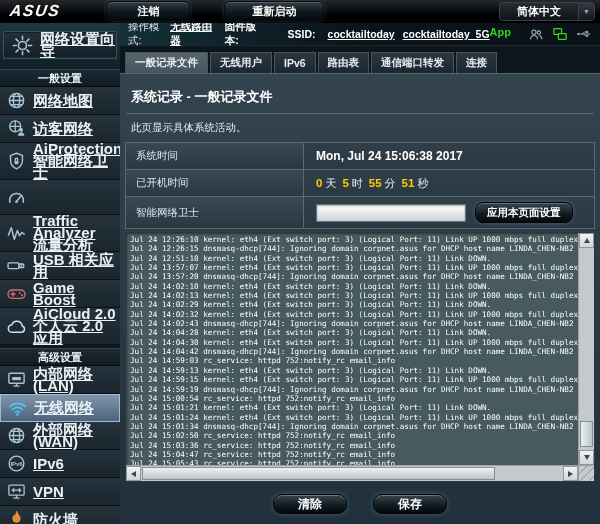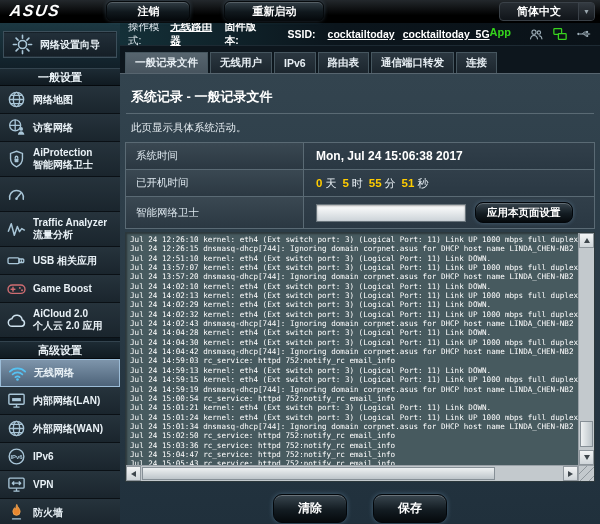--- a/index.html
+++ b/index.html
@@ -28,21 +28,21 @@
     display:flex; align-items:center; cursor:pointer; }
   .side-header { height:18px; margin-top:3px; background:linear-gradient(#1d2b34,#101a21); border-top:1px solid #33434e; border-bottom:1px solid #05090d;
     color:#e9f1f6; font-size:11px; font-weight:bold; display:flex; align-items:center; justify-content:center; }
   .side-item { min-height:28px; display:flex; align-items:center; background:linear-gradient(#26333c,#1a252d); border-bottom:1px solid #0a1015; cursor:pointer; }
   .side-item.twoline { min-height:35px; }
   .side-item.selected { background:linear-gradient(#7e95ab,#4d6379); border:1px solid #9cbdd8; }
   .icon { display:inline-flex; }
   .side-icon { width:21px; height:21px; margin:0 6px 0 6px; flex-shrink:0; }
   .side-icon svg { width:100%; height:100%; }
   .wizard .side-icon { width:23px; height:23px; }
-  .side-label { color:#e9f1f6; font-size:10px; font-weight:bold; line-height:12px; }
+  .side-label { color:#e9f1f6; font-size:15px; font-weight:bold; line-height:12px;text-decoration:underline; }
 
   
   .content { flex:1; display:flex; flex-direction:column; background:#0d161d; min-width:0; }
   .infobar { height:23px; flex-shrink:0; background:linear-gradient(90deg,#143038 0%,#0b151c 45%,#0a1218 100%); display:flex; align-items:center; font-size:10.5px; color:#dde6ec; padding:0 8px; border-bottom:1px solid #1d2a33; }
   .infobar .lbl { margin-right:4px; }
   .infobar .bold { font-weight:bold; color:#fff; }
   .link-underline { text-decoration:underline; cursor:pointer; }
   .ssid-link { font-weight:bold; color:#fff; text-decoration:underline; margin-left:8px; cursor:pointer; }
   .hdr-right { margin-left:auto; display:flex; align-items:flex-start; }
   .app-label { color:#35d41c; font-weight:bold; font-size:11px; margin-right:9px; cursor:pointer; }
@@ -87,21 +87,21 @@
   .tri-down{width:0;height:0;border-left:3.5px solid transparent;border-right:3.5px solid transparent;border-top:5px solid #3e464c;}
   .tri-left{width:0;height:0;border-top:3.5px solid transparent;border-bottom:3.5px solid transparent;border-right:5px solid #3e464c;}
   .tri-right{width:0;height:0;border-top:3.5px solid transparent;border-bottom:3.5px solid transparent;border-left:5px solid #3e464c;}
   .v-thumb { position:absolute; left:1px; right:1px; bottom:18px; height:26px; background:linear-gradient(90deg,#eef1f2,#bdc5ca); border:1px solid #868f96; }
   .h-thumb { position:absolute; top:1px; bottom:1px; left:16px; width:78%; background:linear-gradient(#eef1f2,#bdc5ca); border:1px solid #868f96; }
   .grip { position:absolute; right:0; bottom:0; width:16px; height:16px; background:#c3c9cd;
     background-image:repeating-linear-gradient(135deg, transparent 0 5px, #8f979d 5px 6px); border-left:1px solid #9aa1a7; border-top:1px solid #9aa1a7; cursor:nwse-resize; }
 
   
   .btn-row { display:flex; justify-content:center; margin-top:12px; }
-  .big-btn { min-width:74px; height:29px; margin:0 13px; border-radius:9px; background:linear-gradient(#39464f,#131c22 55%,#05090c);
+  .big-btn { min-width:74px; height:20px; margin:0 13px; border-radius:9px; background:linear-gradient(#39464f,#131c22 55%,#05090c);
     border:1px solid #02060a; box-shadow:0 0 5px rgba(150,200,240,.33), inset 0 1px 0 rgba(255,255,255,.25);
     color:#fff; font-size:12px; font-weight:bold; display:flex; align-items:center; justify-content:center; cursor:pointer; }
 </style>
 </head>
 <body>
 
 <div class="screen">
 
   <div class="topbar">
     <div class="logo">ASUS</div>
@@ -215,41 +215,41 @@
               <svg viewBox="0 0 24 24" fill="none" stroke="#cfe2ee" stroke-width="1.7">
                 <path d="M7.2 18.6a4.3 4.3 0 0 1-.5-8.6 6.1 6.1 0 0 1 11.8 1.4 3.7 3.7 0 0 1-.6 7.2z"></path>
               </svg>
             </span>
             <div class="side-label">
               <div>AiCloud 2.0</div>
               <div>个人云 2.0 应用</div>
             </div>
           </div>
           <div class="side-header">高级设置</div>
-          <div class="side-item selected">
-            <span class="icon side-icon">
-              <svg viewBox="0 0 24 24" fill="none" stroke="#55c2f2" stroke-width="1.9" stroke-linecap="round">
-                <path d="M3.2 9.8a12.5 12.5 0 0 1 17.6 0M6.4 13a8.2 8.2 0 0 1 11.2 0M9.6 16.2a4 4 0 0 1 4.8 0"></path>
-                <circle cx="12" cy="18.8" r="1.5" fill="#55c2f2" stroke="none"></circle>
-              </svg>
-            </span>
-            <div class="side-label">
-              <div>无线网络</div>
-            </div>
-          </div>
           <div class="side-item">
             <span class="icon side-icon">
               <svg viewBox="0 0 24 24" fill="none" stroke="#a9c6d8" stroke-width="1.6">
                 <rect x="3.3" y="4.8" width="17.4" height="11.4" rx="1.2"></rect>
                 <path d="M12 16.2v3M8.5 19.6h7"></path>
                 <path d="M7 12.8V9.2h10v3.6z" fill="#a9c6d8" stroke="none"></path>
               </svg>
             </span>
             <div class="side-label">
               <div>内部网络(LAN)</div>
+            </div>
+          </div>
+          <div class="side-item selected">
+            <span class="icon side-icon">
+              <svg viewBox="0 0 24 24" fill="none" stroke="#55c2f2" stroke-width="1.9" stroke-linecap="round">
+                <path d="M3.2 9.8a12.5 12.5 0 0 1 17.6 0M6.4 13a8.2 8.2 0 0 1 11.2 0M9.6 16.2a4 4 0 0 1 4.8 0"></path>
+                <circle cx="12" cy="18.8" r="1.5" fill="#55c2f2" stroke="none"></circle>
+              </svg>
+            </span>
+            <div class="side-label">
+              <div>无线网络</div>
             </div>
           </div>
           <div class="side-item">
             <span class="icon side-icon">
               <svg viewBox="0 0 24 24" fill="none" stroke="#a9c6d8" stroke-width="1.5">
                 <circle cx="12" cy="12" r="8.2"></circle>
                 <ellipse cx="12" cy="12" rx="3.6" ry="8.2"></ellipse>
                 <path d="M3.8 12h16.4M5.2 7.2h13.6M5.2 16.8h13.6"></path>
               </svg>
             </span>

